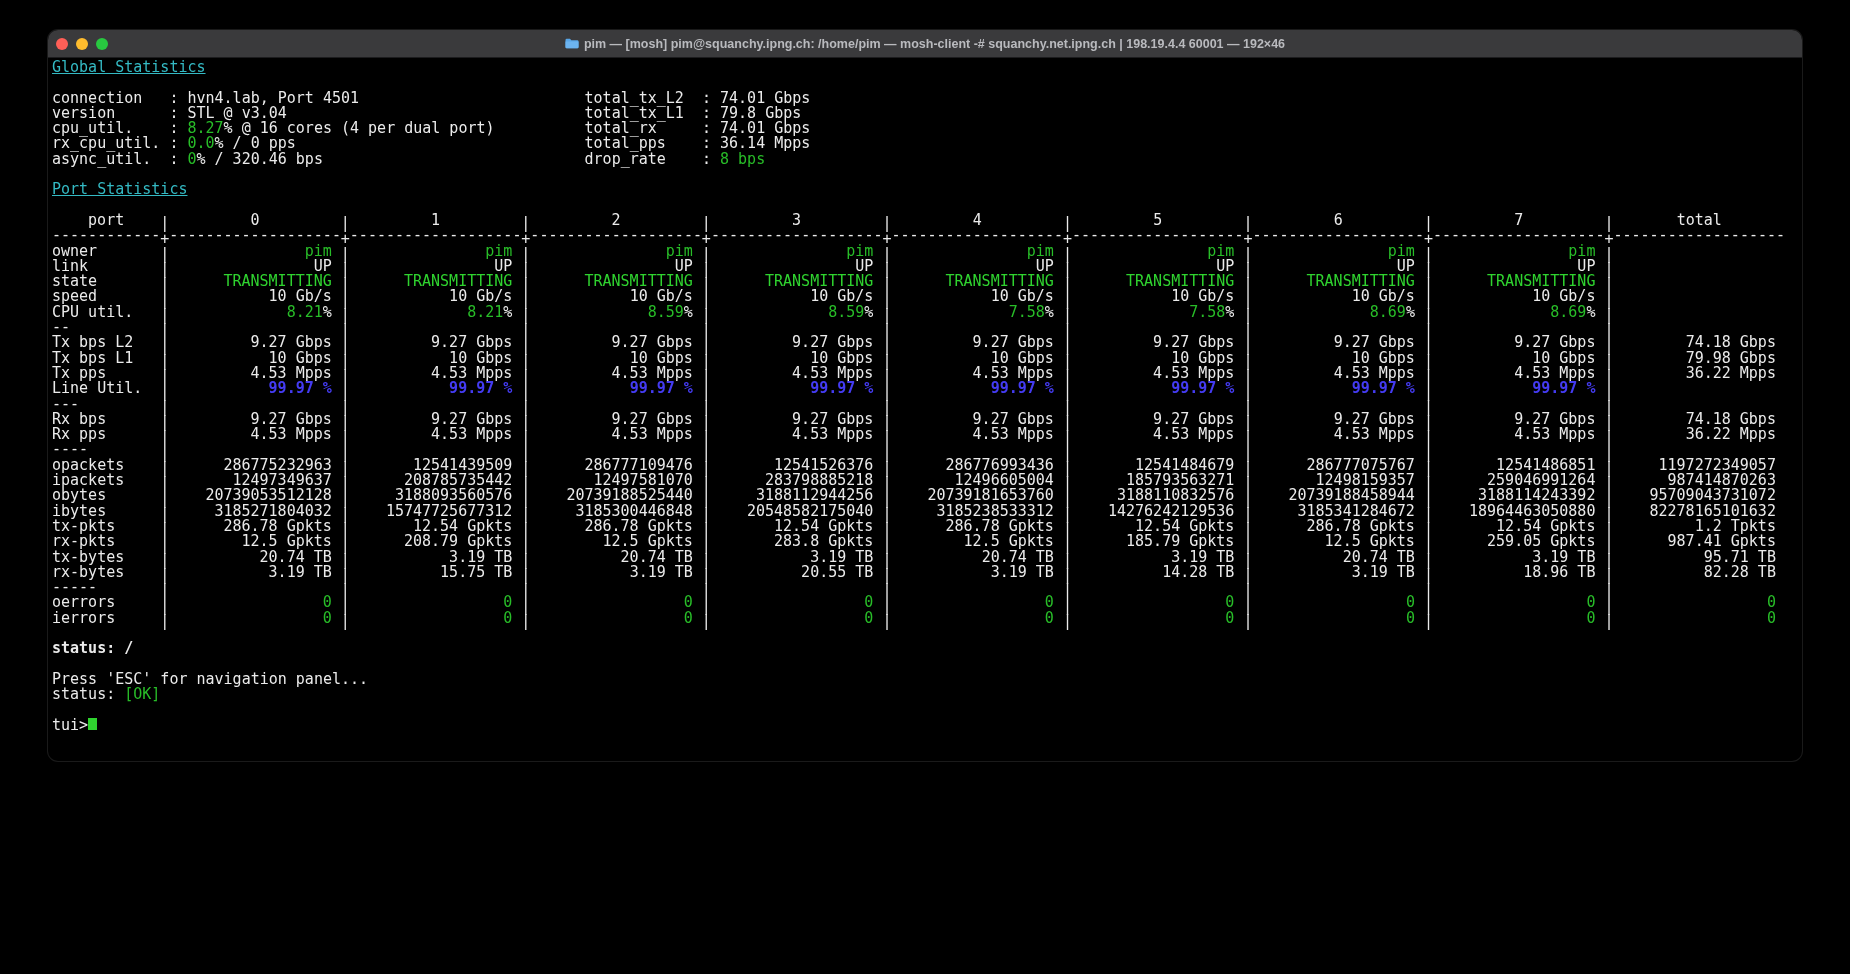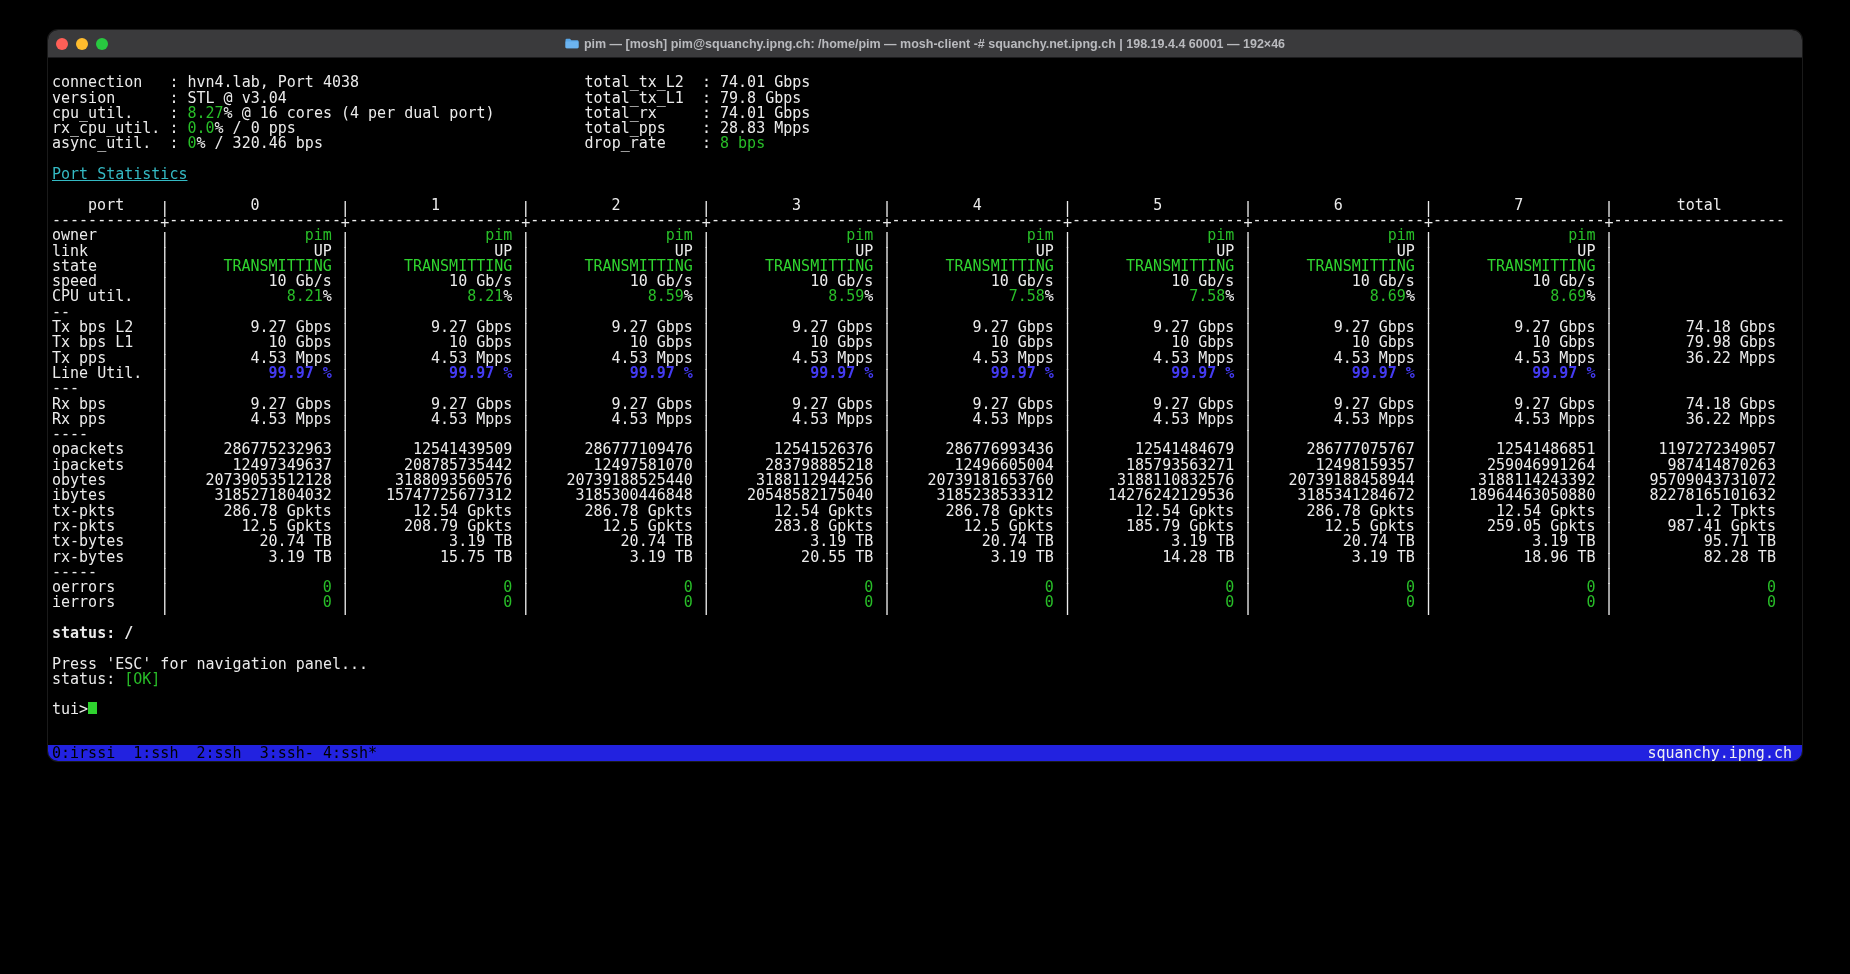--- a/index.html
+++ b/index.html
@@ -75,26 +75,27 @@
     <div class="title">
       <svg width="14" height="11" viewBox="0 0 14 11">
         <path d="M0.5 2 Q0.5 0.8 1.7 0.8 L5 0.8 L6.3 2.3 L12.3 2.3 Q13.5 2.3 13.5 3.5 L13.5 9 Q13.5 10.2 12.3 10.2 L1.7 10.2 Q0.5 10.2 0.5 9 Z" fill="#58a6e8"></path>
         <path d="M0.5 3.6 L13.5 3.6 L13.5 9 Q13.5 10.2 12.3 10.2 L1.7 10.2 Q0.5 10.2 0.5 9 Z" fill="#6cb4f0"></path>
       </svg>
       <span>pim — [mosh] pim@squanchy.ipng.ch: /home/pim — mosh-client -# squanchy.net.ipng.ch | 198.19.4.4 60001 — 192×46</span>
     </div>
   </div>
 
   <div class="term">
+    <div class="line heading">Global Statistics</div>
     <div class="line"></div>
     <div id="gs-lines">
-        <div class="line"><span class="gs-left"><span class="c-white">connection   : </span><span class="c-white">hvn4.lab, Port 4038</span></span><span><span class="c-white">total_tx_L2  : </span><span class="c-white">74.01 Gbps</span></span></div>
+        <div class="line"><span class="gs-left"><span class="c-white">connection   : </span><span class="c-white">hvn4.lab, Port 4501</span></span><span><span class="c-white">total_tx_L2  : </span><span class="c-white">74.01 Gbps</span></span></div>
         <div class="line"><span class="gs-left"><span class="c-white">version      : </span><span class="c-white">STL @ v3.04</span></span><span><span class="c-white">total_tx_L1  : </span><span class="c-white">79.8 Gbps</span></span></div>
         <div class="line"><span class="gs-left"><span class="c-white">cpu_util.    : </span><span class="c-green">8.27</span><span class="c-white">% @ 16 cores (4 per dual port)</span></span><span><span class="c-white">total_rx     : </span><span class="c-white">74.01 Gbps</span></span></div>
-        <div class="line"><span class="gs-left"><span class="c-white">rx_cpu_util. : </span><span class="c-green">0.0</span><span class="c-white">% / 0 pps</span></span><span><span class="c-white">total_pps    : </span><span class="c-white">28.83 Mpps</span></span></div>
+        <div class="line"><span class="gs-left"><span class="c-white">rx_cpu_util. : </span><span class="c-green">0.0</span><span class="c-white">% / 0 pps</span></span><span><span class="c-white">total_pps    : </span><span class="c-white">36.14 Mpps</span></span></div>
         <div class="line"><span class="gs-left"><span class="c-white">async_util.  : </span><span class="c-green">0</span><span class="c-white">% / 320.46 bps</span></span><span><span class="c-white">drop_rate    : </span><span class="c-green">8 bps</span></span></div>
       </div>
     <div class="line"></div>
     <div class="line heading">Port Statistics</div>
     <div class="line"></div>
     <div id="pt-table">
         <div class="line"><span class="pt-label pt-center c-white">port</span><span class="pt-sep c-white">|</span><span class="pt-cell pt-center c-white">0</span><span class="pt-sep c-white">|</span><span class="pt-cell pt-center c-white">1</span><span class="pt-sep c-white">|</span><span class="pt-cell pt-center c-white">2</span><span class="pt-sep c-white">|</span><span class="pt-cell pt-center c-white">3</span><span class="pt-sep c-white">|</span><span class="pt-cell pt-center c-white">4</span><span class="pt-sep c-white">|</span><span class="pt-cell pt-center c-white">5</span><span class="pt-sep c-white">|</span><span class="pt-cell pt-center c-white">6</span><span class="pt-sep c-white">|</span><span class="pt-cell pt-center c-white">7</span><span class="pt-sep c-white">|</span><span class="pt-cell pt-center c-white">total</span></div>
         <div class="line"><span class="pt-label c-white">------------</span><span class="pt-sep c-white">+</span><span class="pt-cell pt-center c-white">-------------------</span><span class="pt-sep c-white">+</span><span class="pt-cell pt-center c-white">-------------------</span><span class="pt-sep c-white">+</span><span class="pt-cell pt-center c-white">-------------------</span><span class="pt-sep c-white">+</span><span class="pt-cell pt-center c-white">-------------------</span><span class="pt-sep c-white">+</span><span class="pt-cell pt-center c-white">-------------------</span><span class="pt-sep c-white">+</span><span class="pt-cell pt-center c-white">-------------------</span><span class="pt-sep c-white">+</span><span class="pt-cell pt-center c-white">-------------------</span><span class="pt-sep c-white">+</span><span class="pt-cell pt-center c-white">-------------------</span><span class="pt-sep c-white">+</span><span class="pt-cell pt-center c-white">-------------------</span></div>
         <div class="line"><span class="pt-label c-white">owner</span><span class="pt-sep c-white">|</span><span class="pt-cell"><span class="c-green">pim</span></span><span class="pt-sep c-white">|</span><span class="pt-cell"><span class="c-green">pim</span></span><span class="pt-sep c-white">|</span><span class="pt-cell"><span class="c-green">pim</span></span><span class="pt-sep c-white">|</span><span class="pt-cell"><span class="c-green">pim</span></span><span class="pt-sep c-white">|</span><span class="pt-cell"><span class="c-green">pim</span></span><span class="pt-sep c-white">|</span><span class="pt-cell"><span class="c-green">pim</span></span><span class="pt-sep c-white">|</span><span class="pt-cell"><span class="c-green">pim</span></span><span class="pt-sep c-white">|</span><span class="pt-cell"><span class="c-green">pim</span></span><span class="pt-sep c-white">|</span><span class="pt-cell"></span></div>
         <div class="line"><span class="pt-label c-white">link</span><span class="pt-sep c-white">|</span><span class="pt-cell"><span class="c-white">UP</span></span><span class="pt-sep c-white">|</span><span class="pt-cell"><span class="c-white">UP</span></span><span class="pt-sep c-white">|</span><span class="pt-cell"><span class="c-white">UP</span></span><span class="pt-sep c-white">|</span><span class="pt-cell"><span class="c-white">UP</span></span><span class="pt-sep c-white">|</span><span class="pt-cell"><span class="c-white">UP</span></span><span class="pt-sep c-white">|</span><span class="pt-cell"><span class="c-white">UP</span></span><span class="pt-sep c-white">|</span><span class="pt-cell"><span class="c-white">UP</span></span><span class="pt-sep c-white">|</span><span class="pt-cell"><span class="c-white">UP</span></span><span class="pt-sep c-white">|</span><span class="pt-cell"></span></div>
@@ -123,18 +124,14 @@
         <div class="line"><span class="pt-label c-white">ierrors</span><span class="pt-sep c-white">|</span><span class="pt-cell"><span class="c-green">0</span></span><span class="pt-sep c-white">|</span><span class="pt-cell"><span class="c-green">0</span></span><span class="pt-sep c-white">|</span><span class="pt-cell"><span class="c-green">0</span></span><span class="pt-sep c-white">|</span><span class="pt-cell"><span class="c-green">0</span></span><span class="pt-sep c-white">|</span><span class="pt-cell"><span class="c-green">0</span></span><span class="pt-sep c-white">|</span><span class="pt-cell"><span class="c-green">0</span></span><span class="pt-sep c-white">|</span><span class="pt-cell"><span class="c-green">0</span></span><span class="pt-sep c-white">|</span><span class="pt-cell"><span class="c-green">0</span></span><span class="pt-sep c-white">|</span><span class="pt-cell"><span class="c-green">0</span></span></div>
       </div>
     <div class="line"></div>
     <div class="line b"><span>status:</span><span class="spin">/</span></div>
     <div class="line"></div>
     <div class="line">Press 'ESC' for navigation panel...</div>
     <div class="line"><span>status:</span><span class="c-green gap1">[OK]</span></div>
     <div class="line"></div>
     <div class="line"><span>tui&gt;</span><span class="cursor"></span></div>
 
-    <div class="tmuxbar">
-      <span class="tleft">0:irssi  1:ssh  2:ssh  3:ssh- 4:ssh*</span>
-      <span class="tright">squanchy.ipng.ch</span>
-    </div>
   </div>
 </div>
 
 </body></html>

